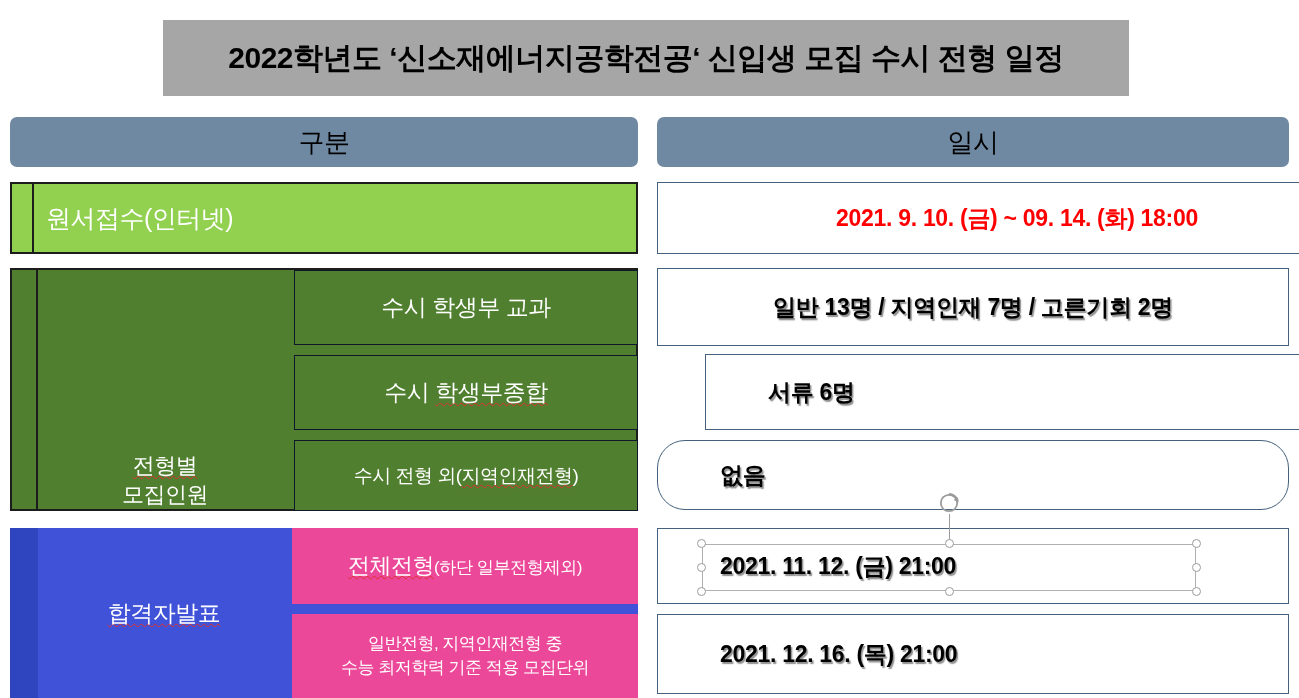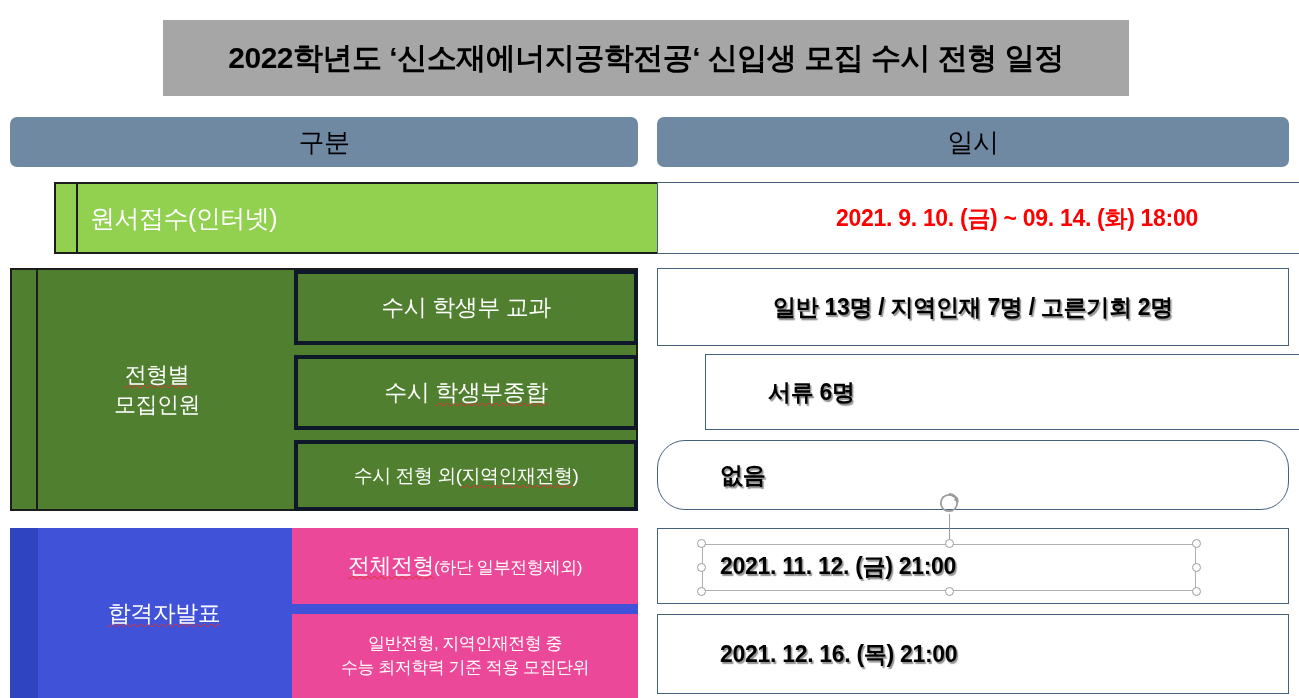--- a/index.html
+++ b/index.html
@@ -62,21 +62,20 @@
   }
 
   
   #row1-block {
     left: 10px;
     top: 182px;
     width: 628px;
     height: 72px;
     background: #92d050;
     border: 2px solid #1c1c1c;
-    margin-left: 44px;
   }
   #row1-divider {
     position: absolute;
     left: 20px;
     top: 0;
     width: 2px;
     height: 100%;
     background: #1c1c1c;
   }
   #row1-label {
@@ -103,46 +102,46 @@
   #group2-divider {
     position: absolute;
     left: 24px;
     top: 0;
     width: 2px;
     height: 100%;
     background: #1c1c1c;
   }
   #group2-label {
     position: absolute;
-    left: 18px;
+    left: 26px;
     top: 0;
     width: 254px;
     height: 100%;
     display: flex;
-    align-items: center;
+    align-items: flex-end;
     justify-content: center;
     text-align: center;
     font-size: 22px;
     line-height: 1.32;
     color: #ffffff;
     letter-spacing: -0.5px;
   }
   .sub-box {
     position: absolute;
     box-sizing: border-box;
     display: flex;
     align-items: center;
     justify-content: center;
     text-align: center;
     color: #ffffff;
     letter-spacing: -0.5px;
   }
   .sub-box.green {
     background: #4f7f2f;
-    border: 4px solid #0f172a;
+    border: 1px solid #0f172a;
     left: 282px;
   }
   #sub-g1 { top: 0px;   width: 344px; height: 75px; font-size: 23px; }
   #sub-g2 { top: 85px;  width: 344px; height: 75px; font-size: 23px; }
   #sub-g3 { top: 170px; width: 344px; height: 71px; font-size: 19px; }
 
   
   #group3-block {
     left: 10px;
     top: 528px;

